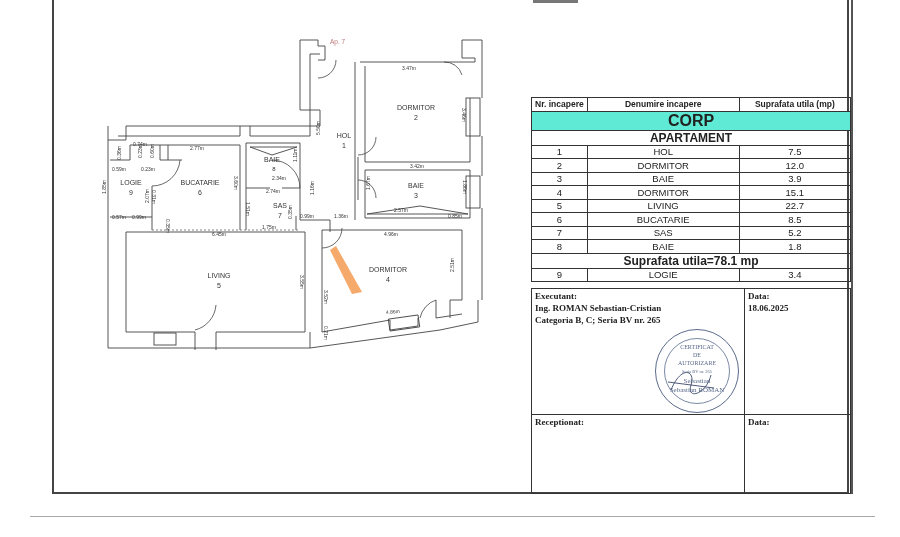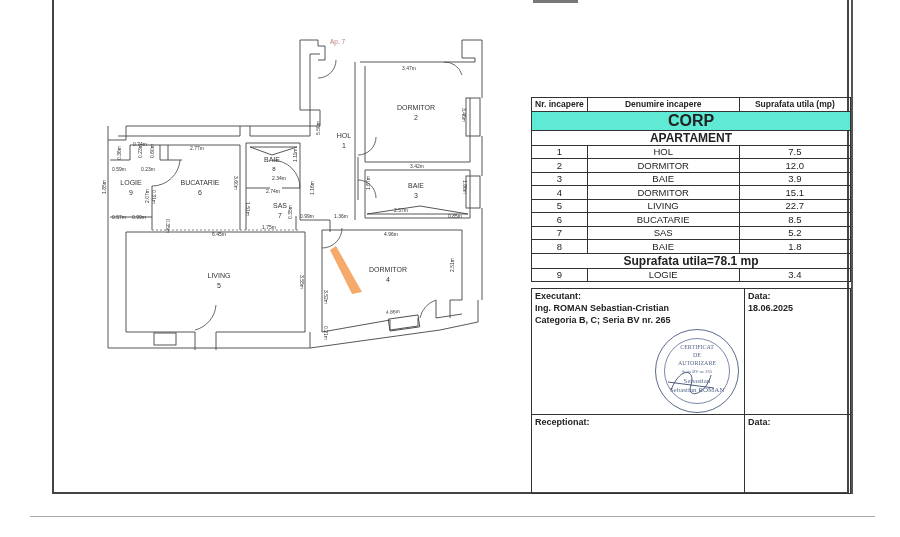--- a/index.html
+++ b/index.html
@@ -13,21 +13,21 @@
   .tbl { position:absolute; left:531px; top:97px; width:320px; border-collapse:collapse; font-size:9.5px; }
   .tbl td, .tbl th { border:1px solid #333; padding:0 3px; height:12.5px; text-align:center; font-weight:normal; white-space:nowrap; }
   .tbl th { font-weight:bold; font-size:8.5px; }
   .tbl th.l { text-align:right; }
   .tbl tr.corp td { background:#5eead4; font-weight:bold; font-size:16px; height:14px; }
   .tbl tr.apt td { font-weight:bold; font-size:12px; }
   .tbl tr.sum td { font-weight:bold; font-size:12px; }
   .sig { position:absolute; left:531px; top:288px; width:320px; height:206px; border:1px solid #333; box-sizing:border-box; font-size:9px; font-weight:bold; }
   .sig .vline { position:absolute; left:212px; top:0; width:1px; height:100%; background:#333; }
   .sig .hline { position:absolute; left:0; top:125px; width:100%; height:1px; background:#333; }
-  .sig .t { position:absolute; line-height:11.5px; }
+  .sig .t { position:absolute; line-height:11.5px;font-family:Liberation Serif, serif; }
   .stamp { position:absolute; left:123px; top:40px; width:84px; height:84px; border-radius:50%; border:1.5px solid #5b6b8c; box-sizing:border-box; color:#556; font-family:"Liberation Serif", serif; font-weight:normal; text-align:center; }
   .stamp .inner { position:absolute; left:8px; top:8px; right:8px; bottom:8px; border-radius:50%; border:1px solid #7b88a5; }
   .stamp .st { position:absolute; width:100%; left:0; font-size:6px; color:#5a6a8a; }
 
   
   .plan { position:absolute; left:0; top:0; }
   .plan text { font-family:"Liberation Sans", sans-serif; fill:#333; }
 </style>
 </head>
 <body>

